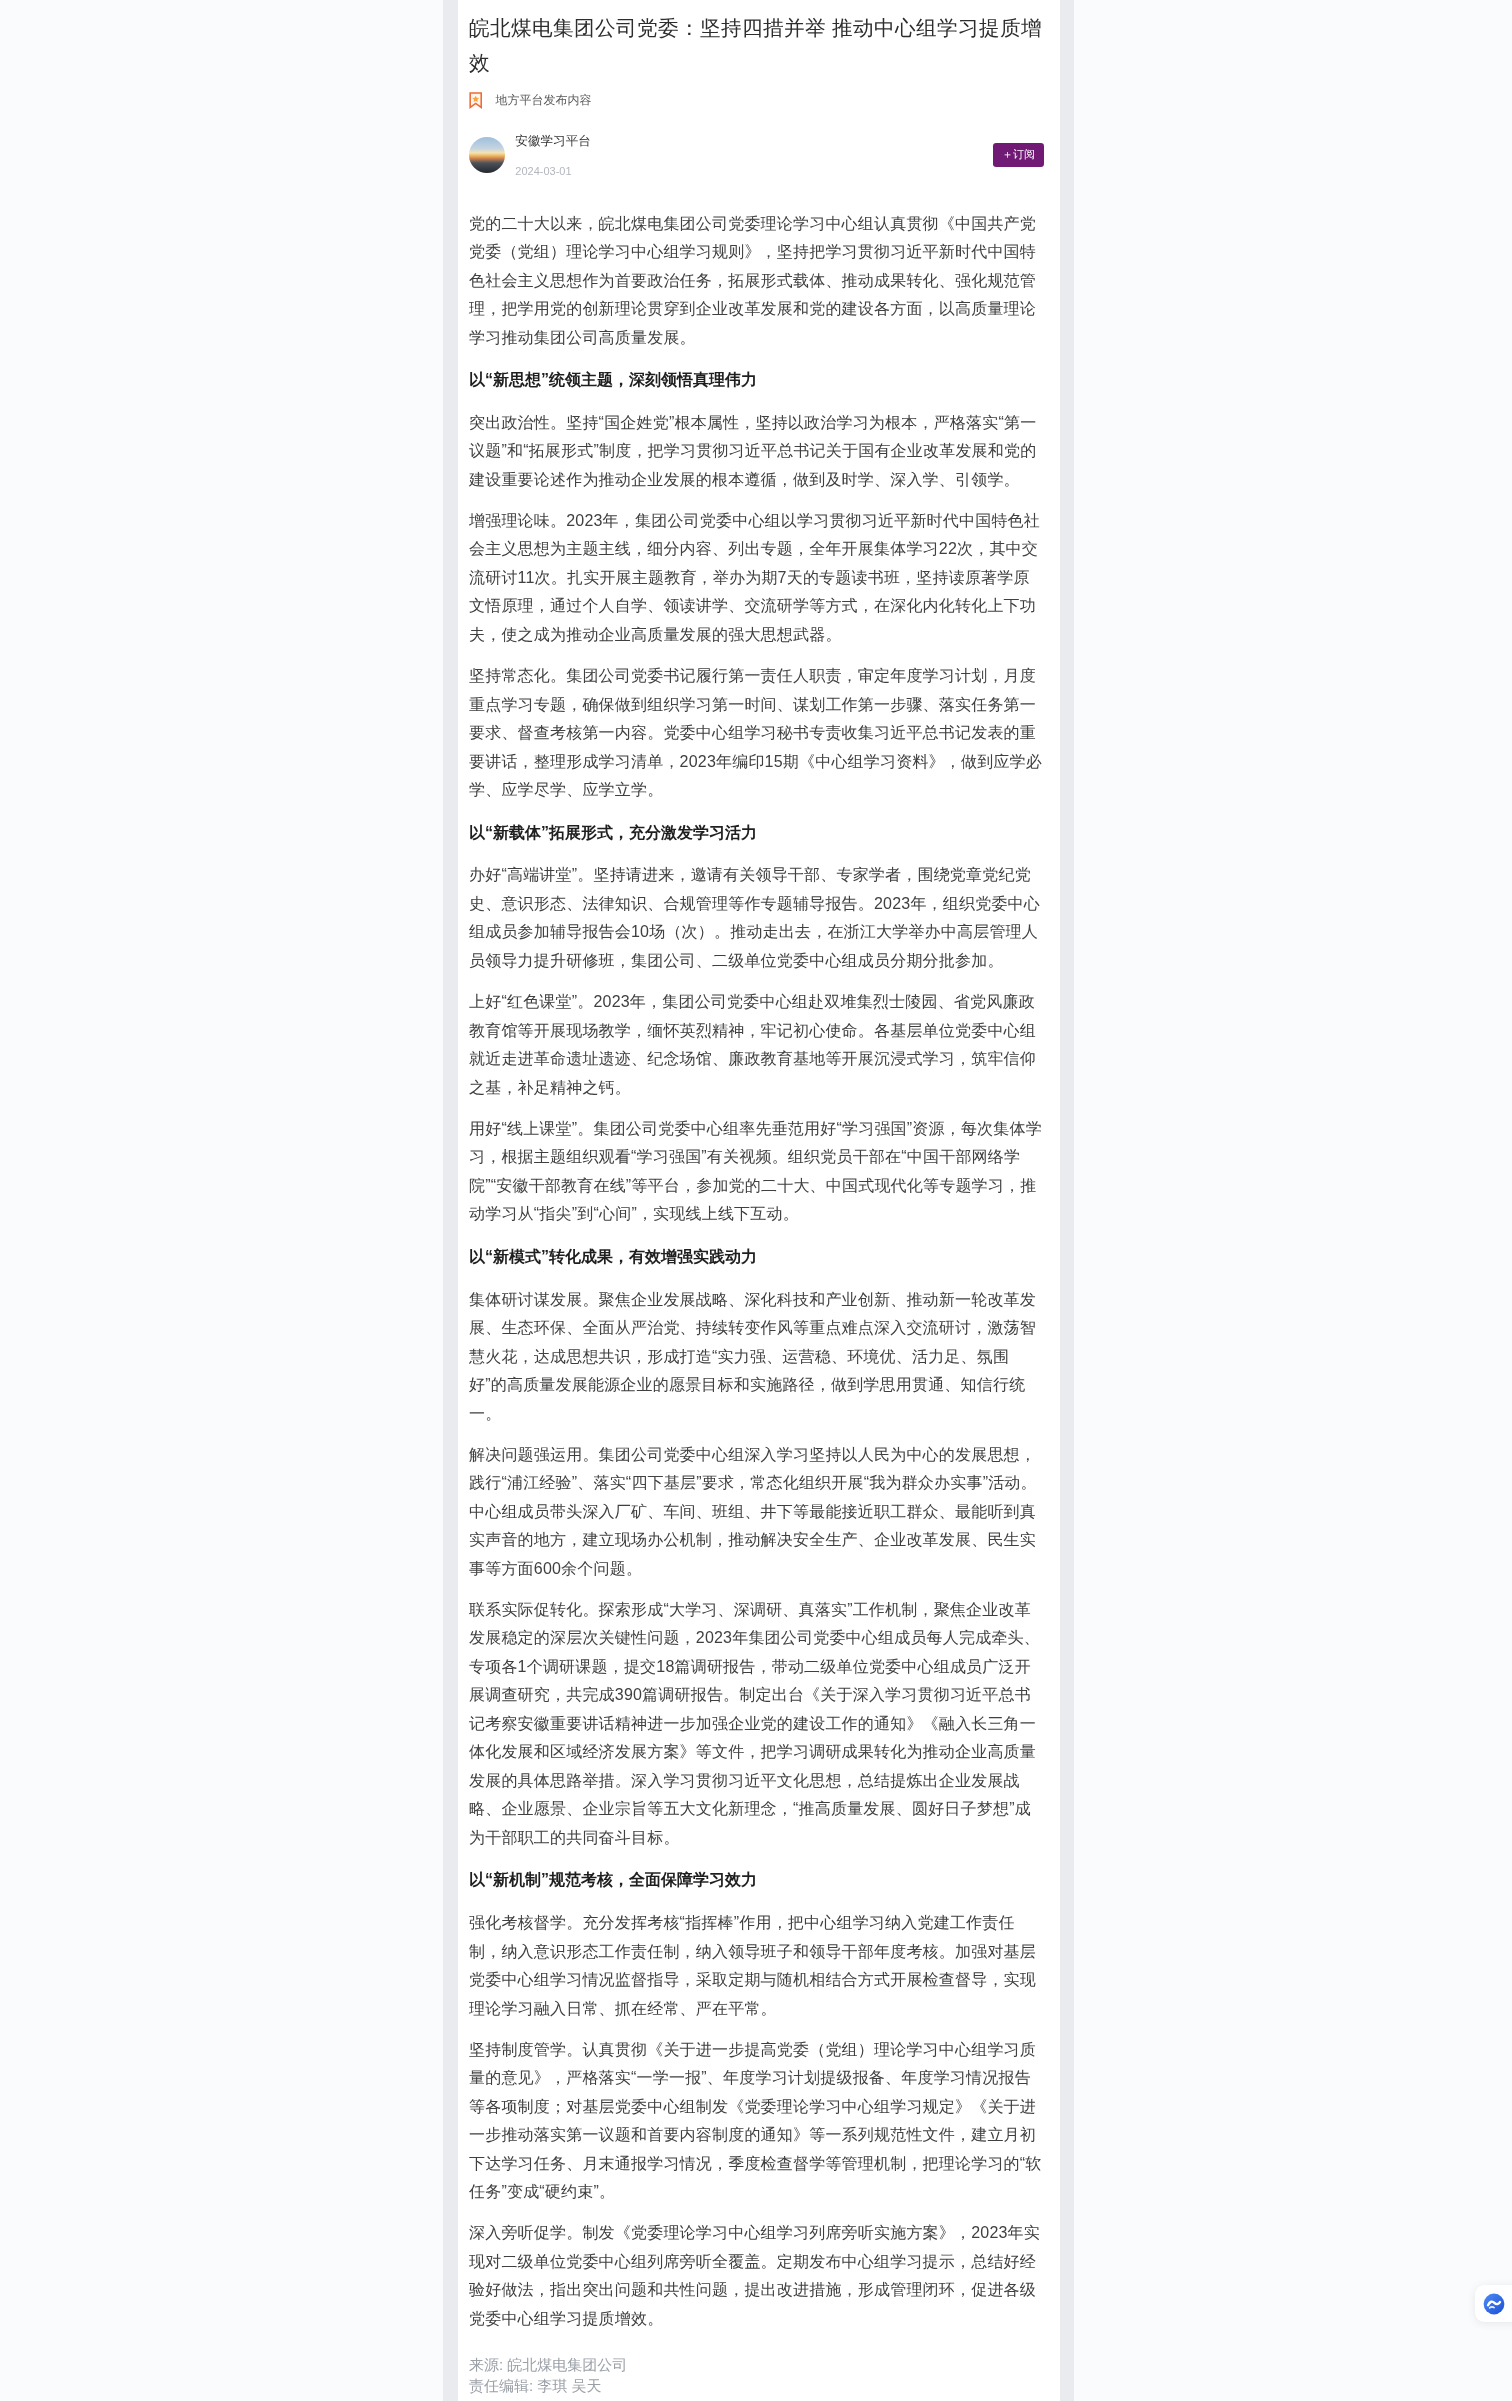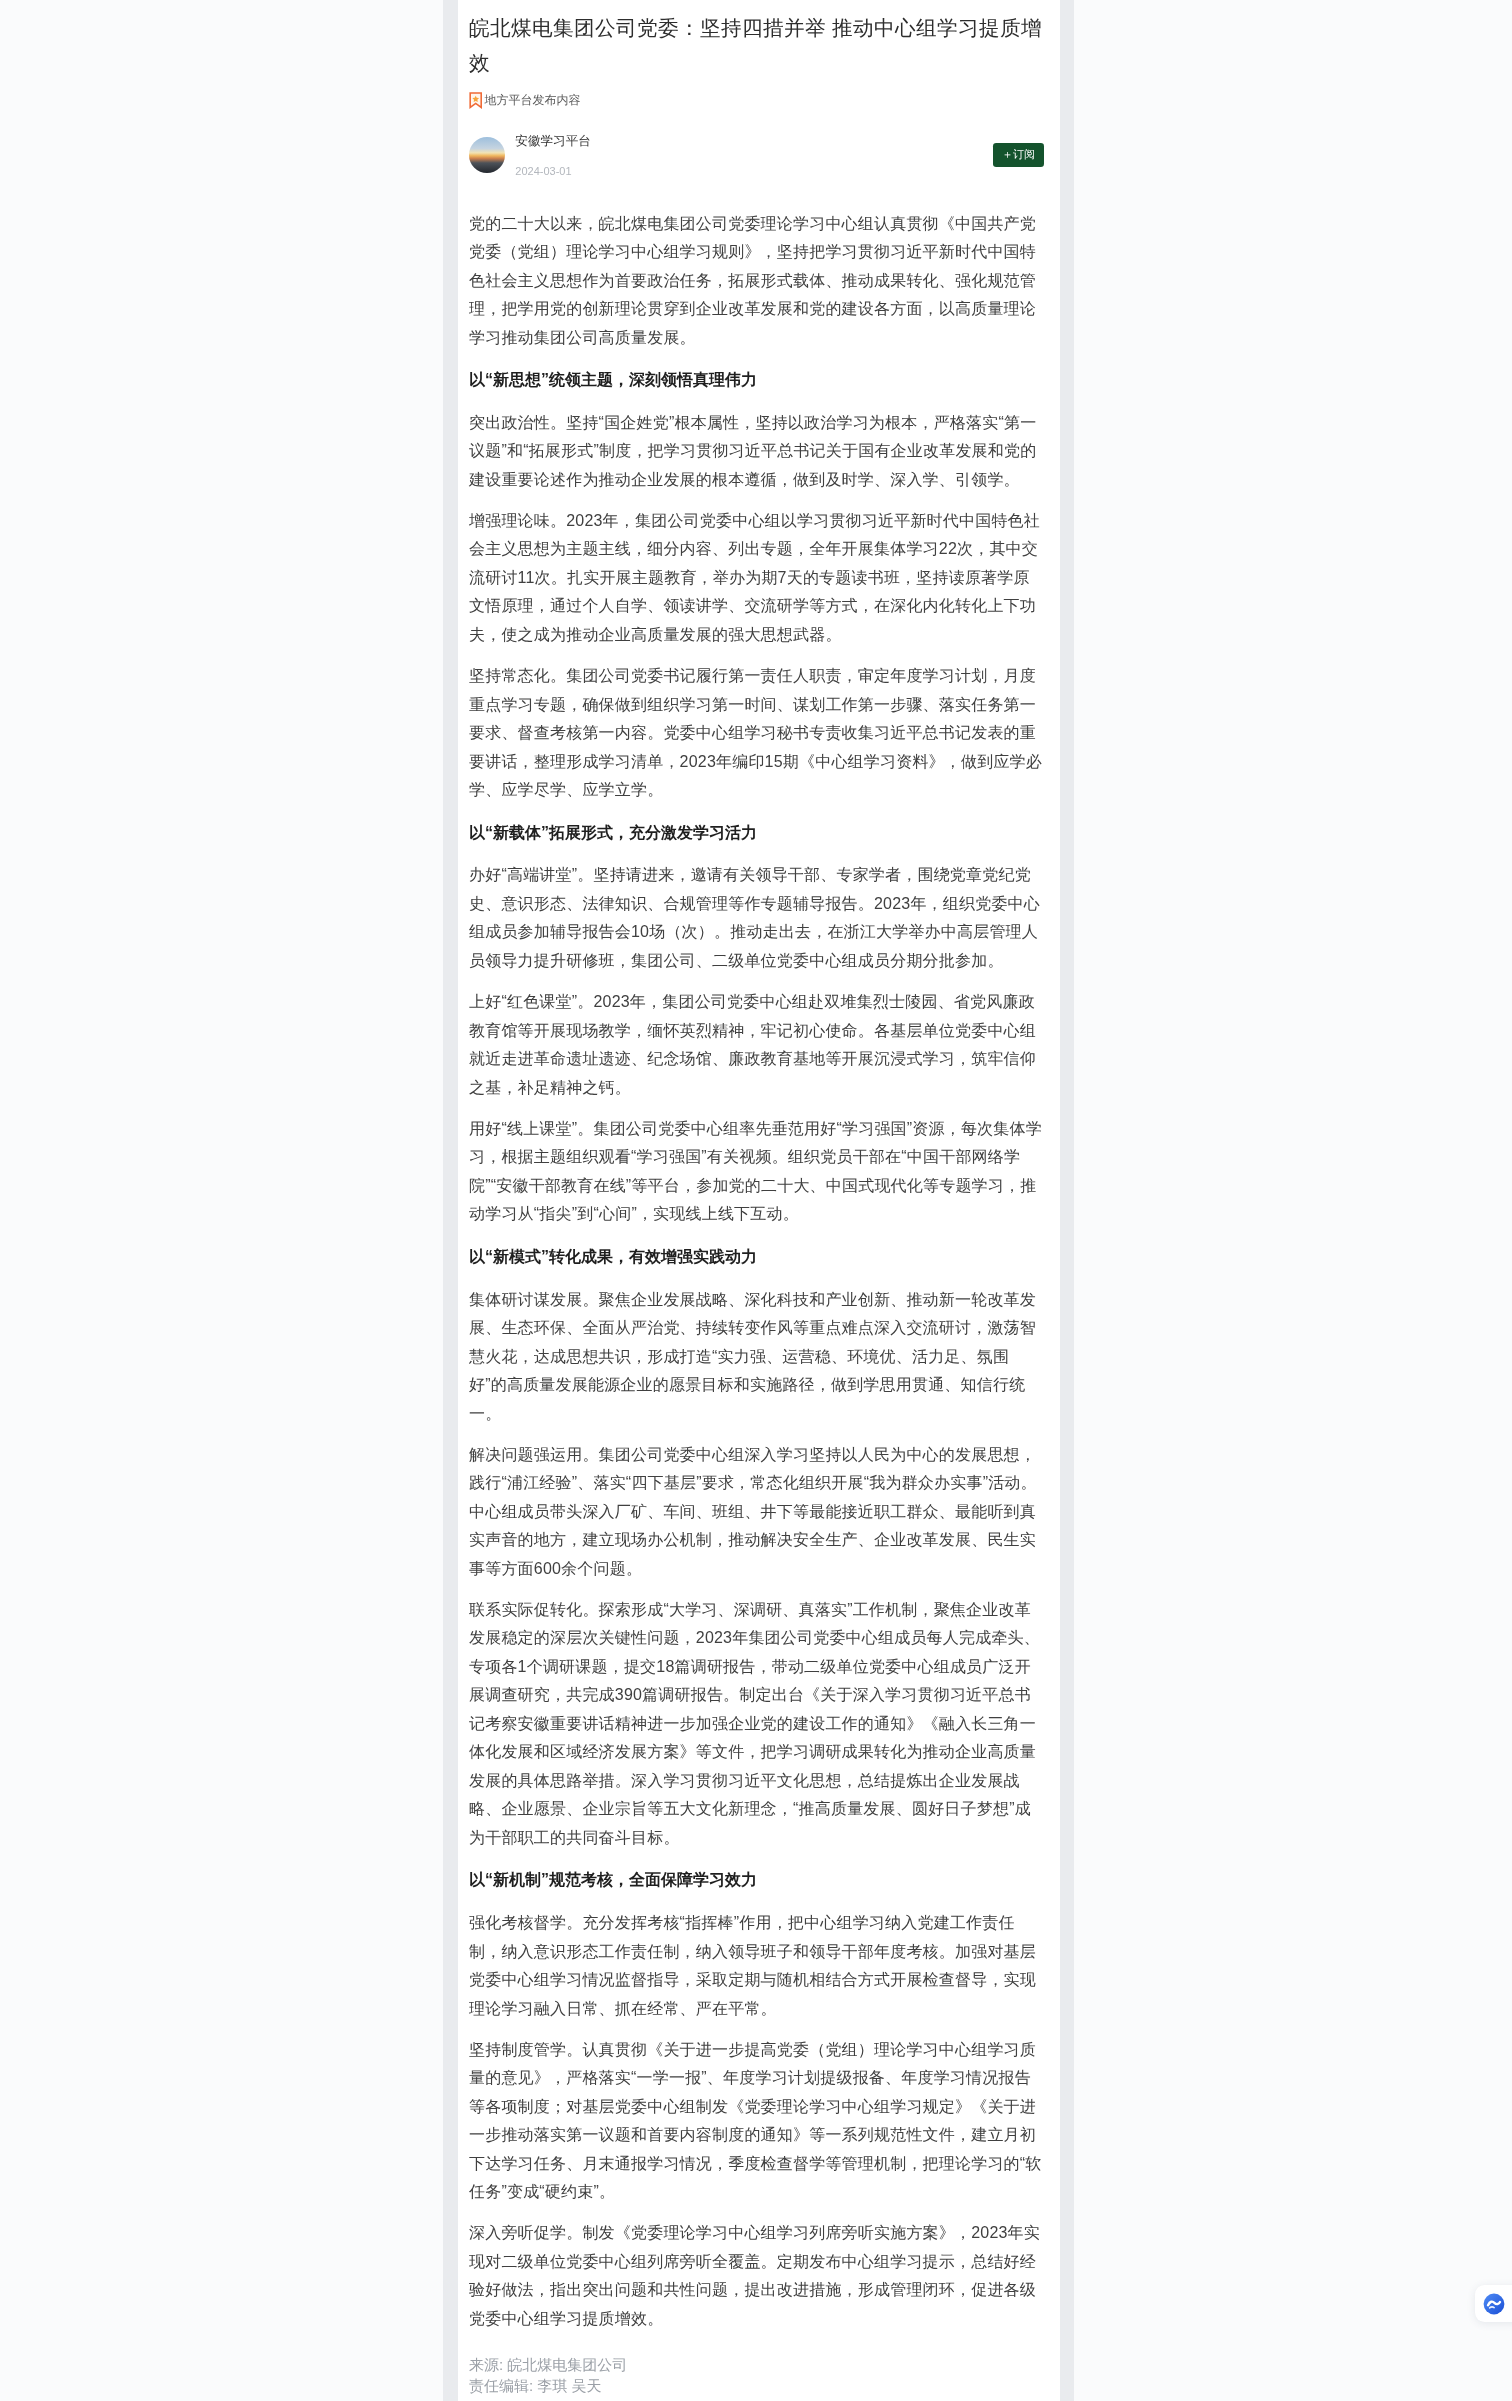--- a/index.html
+++ b/index.html
@@ -16,34 +16,34 @@
   .panel {
     position:absolute; left:458px; top:0; width:602px; height:100%;
     background:#ffffff; box-sizing:border-box; padding:9.5px 16px 0 11px;
   }
 
   .title {
     margin:0; font-size:20.6px; line-height:35px; font-weight:500;
     color:#2d2d2d; letter-spacing:0.4px;
   }
 
-  .tag-row { margin-top:12px; display:flex; align-items:flex-end; gap:2px; }
+  .tag-row { margin-top:12px; display:flex; align-items:flex-end; gap:13px; }
   .tag-text { font-size:12px; color:#595959; }
 
   .author-row { margin-top:24px; display:flex; align-items:center; }
   .avatar {
     width:36px; height:36px; border-radius:50%; flex:0 0 36px; overflow:hidden;
     background:linear-gradient(180deg,#9dbfdd 0%,#c6d4e0 32%,#f2e3b4 44%,#f0b75e 52%,#c97f4d 60%,#4d5259 72%,#23272e 100%);
   }
   .author-meta { margin-left:10.3px; }
   .author-name { font-size:12.6px; color:#333333; }
   .author-date { font-size:11px; color:#b3b7bd; margin-top:15px; }
   .subscribe-btn {
     margin-left:auto; min-width:51px; height:24px; padding:0 8px;
-    background:#14532d; color:#ffffff; font-size:11px; border:none; border-radius:3.2px;
+    background:#701a75; color:#ffffff; font-size:11px; border:none; border-radius:3.2px;
     display:flex; align-items:center; justify-content:center; cursor:pointer;
     font-family:inherit;
   }
 
   .article-body { margin-top:33px; }
   .body-p {
     margin:0 0 12.6px; font-size:16px; line-height:28.5px; color:#404040;
     letter-spacing:0.2px;
   }
   .body-h {

